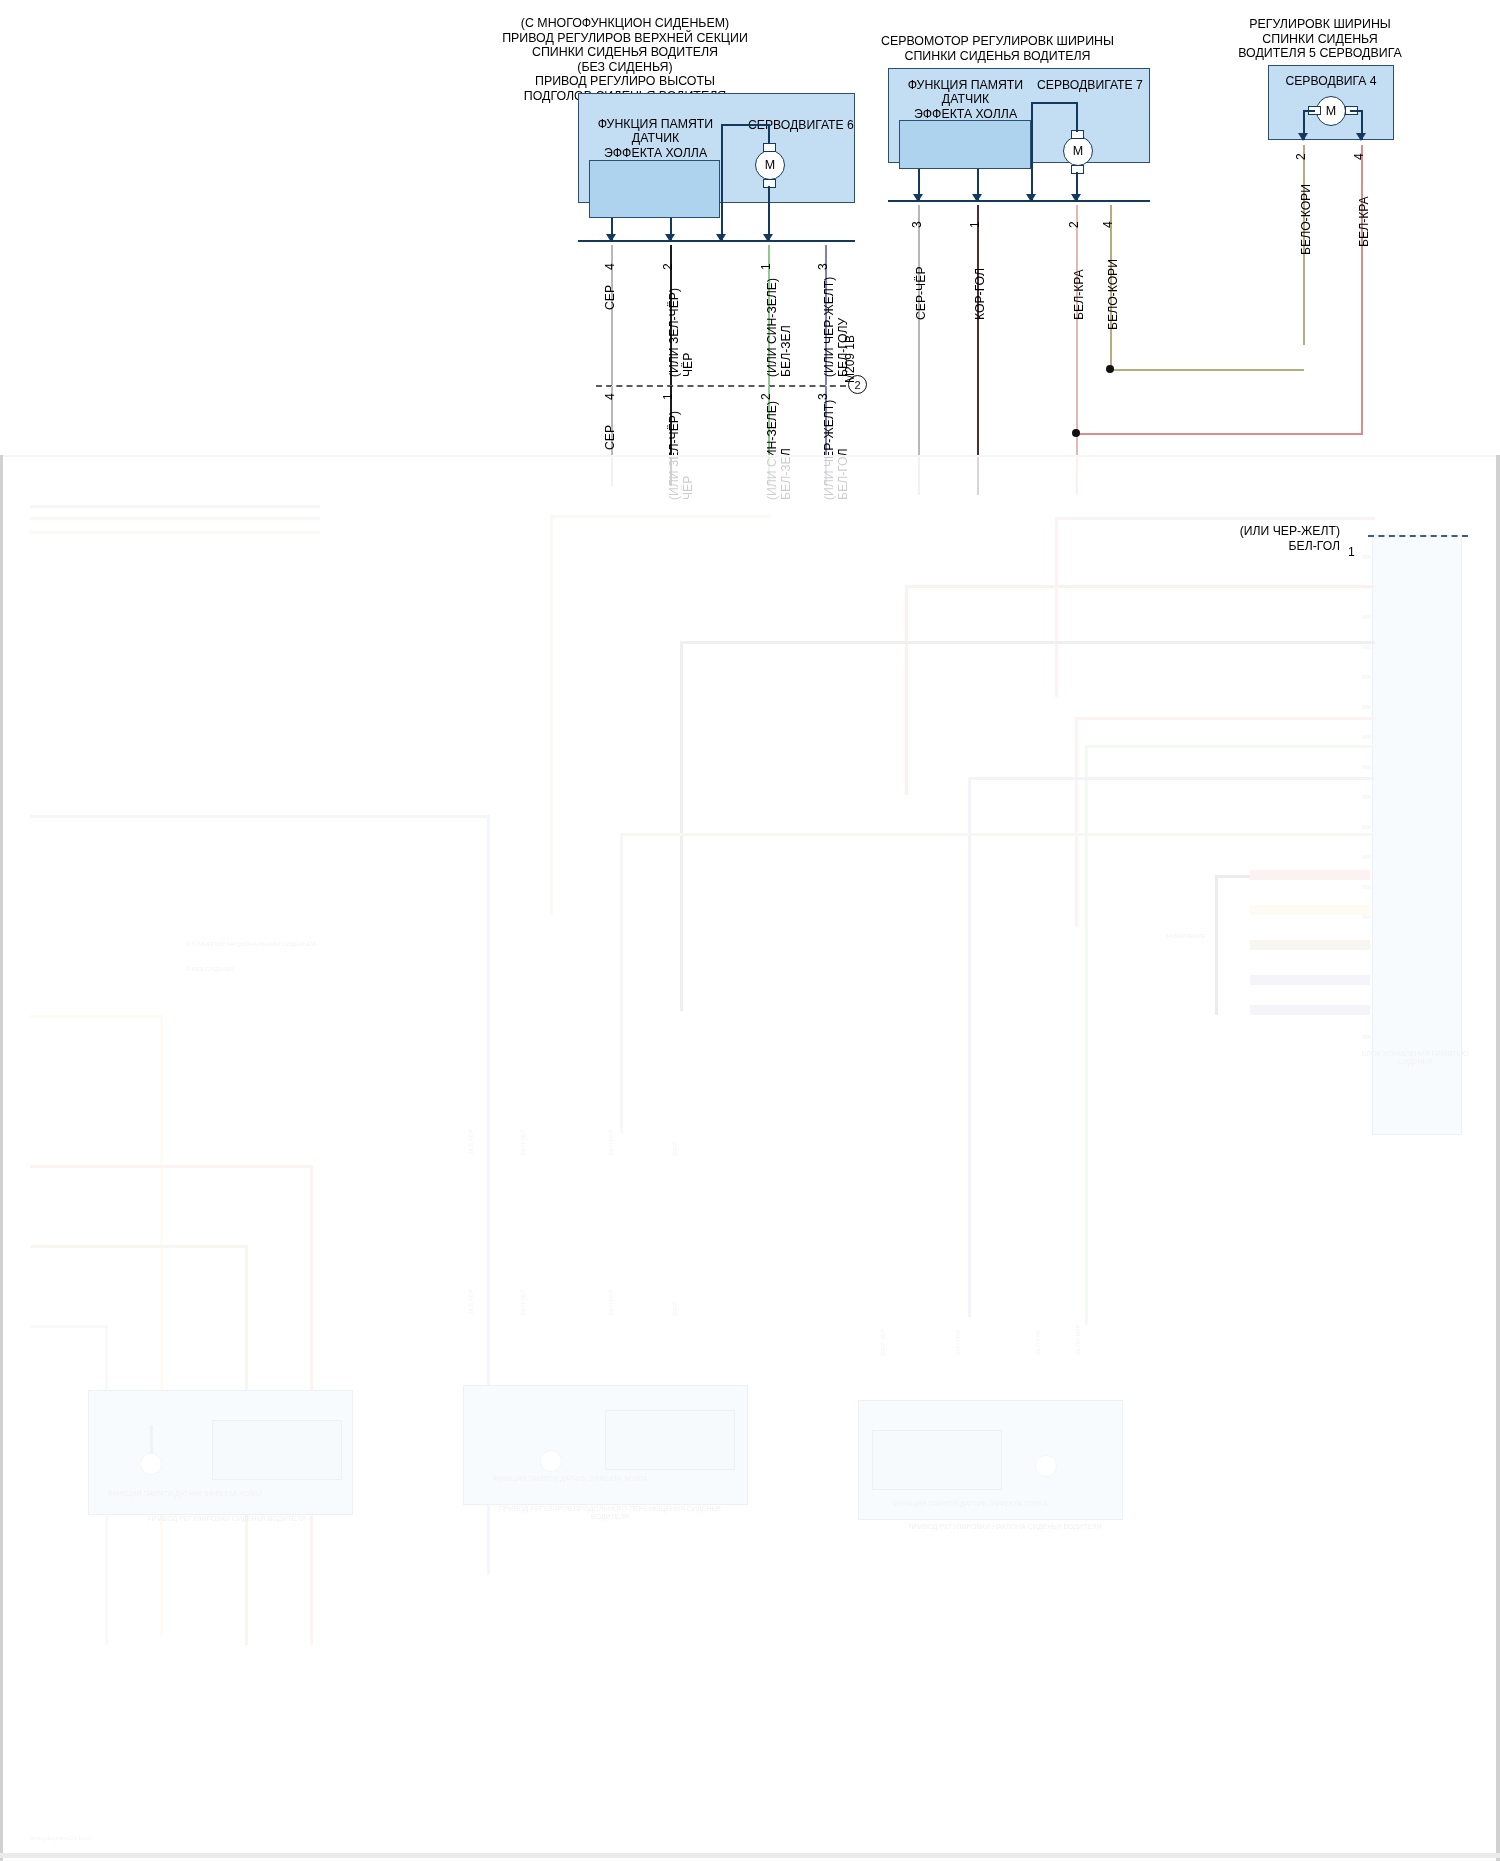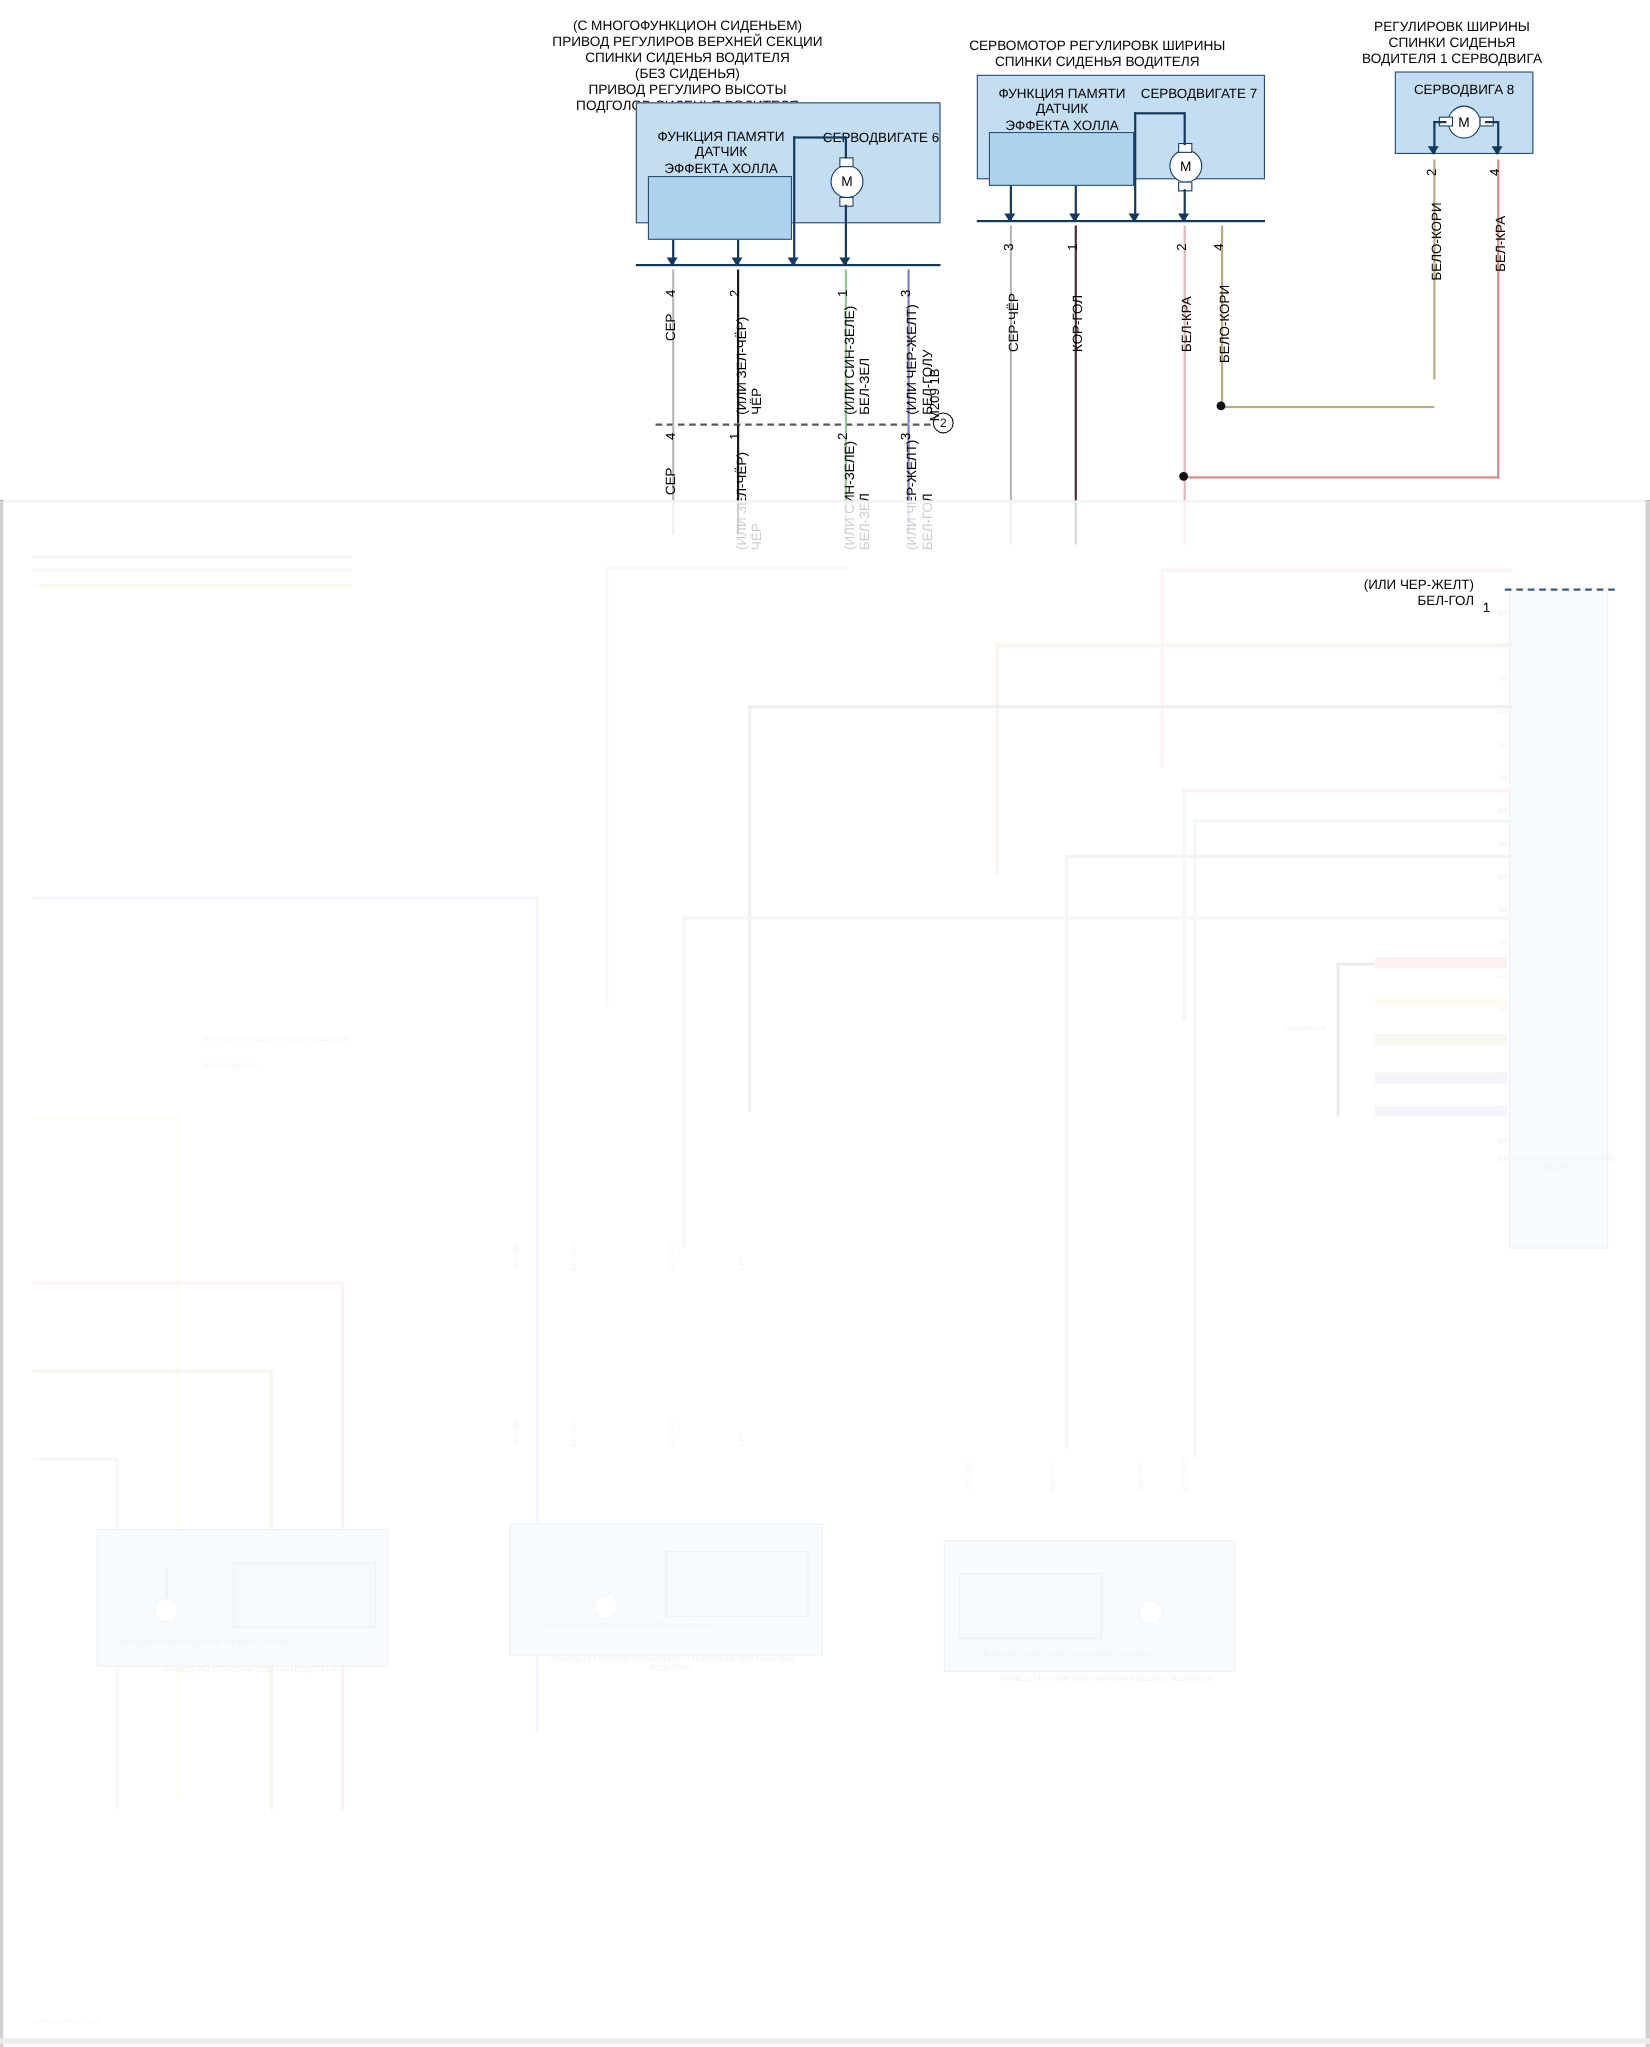--- a/index.html
+++ b/index.html
@@ -98,24 +98,24 @@
   <div class="hwire" style="left:888px;top:200px;width:262px;background:#14395e;"></div>
   <div class="wire" style="left:918px;top:169px;height:31px;background:#14395e;"></div>
   <div class="wire" style="left:977px;top:169px;height:31px;background:#14395e;"></div>
   <div class="arrow" style="left:913px;top:194px;"></div>
   <div class="arrow" style="left:972px;top:194px;"></div>
   <div class="arrow" style="left:1026px;top:194px;"></div>
   <div class="arrow" style="left:1071px;top:194px;"></div>
 
   <div class="ttl" style="left:1205px;top:17px;width:230px;">РЕГУЛИРОВК ШИРИНЫ
 СПИНКИ СИДЕНЬЯ
-ВОДИТЕЛЯ 1 СЕРВОДВИГА</div>
+ВОДИТЕЛЯ 5 СЕРВОДВИГА</div>
 
   <div class="blk" style="left:1268px;top:65px;width:126px;height:75px;"></div>
-  <div class="lbl" style="left:1278px;top:74px;width:106px;text-align:center;">СЕРВОДВИГА 8</div>
+  <div class="lbl" style="left:1278px;top:74px;width:106px;text-align:center;">СЕРВОДВИГА 4</div>
   <div class="motor" style="left:1316px;top:96px;">M</div>
   <div class="mcap" style="left:1308px;top:106px;"></div>
   <div class="mcap" style="left:1345px;top:106px;"></div>
   <div class="wire" style="left:1303px;top:110px;height:30px;background:#14395e;"></div>
   <div class="wire" style="left:1361px;top:110px;height:30px;background:#14395e;"></div>
   <div class="hwire" style="left:1303px;top:110px;width:12px;background:#14395e;"></div>
   <div class="hwire" style="left:1350px;top:110px;width:12px;background:#14395e;"></div>
   <div class="arrow" style="left:1298px;top:133px;"></div>
   <div class="arrow" style="left:1356px;top:133px;"></div>
 

